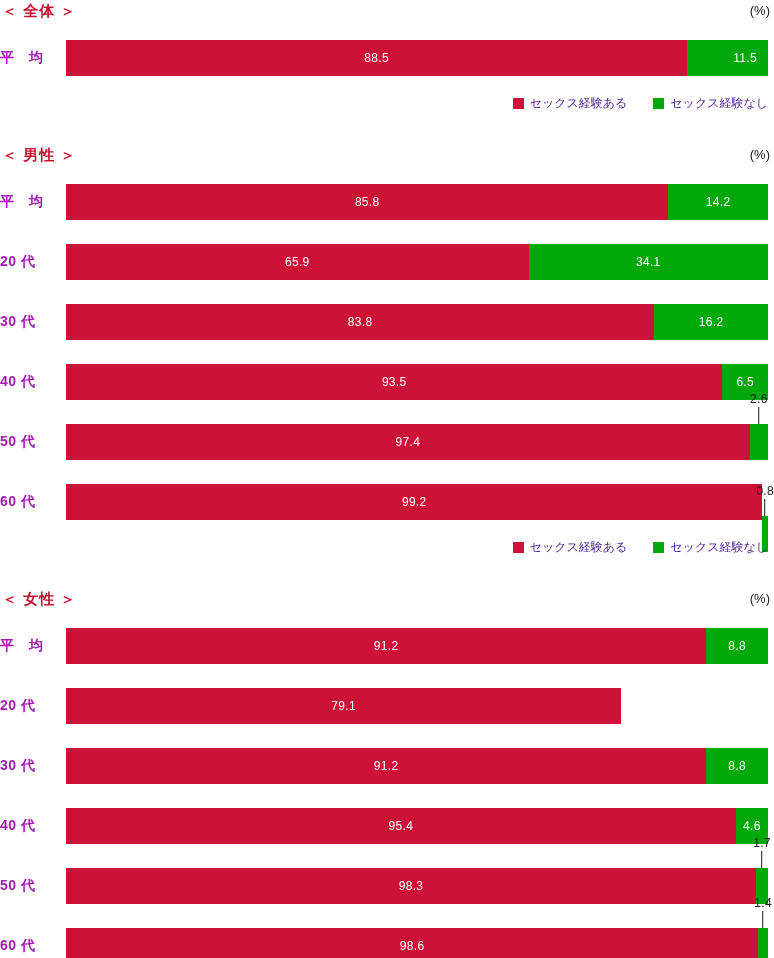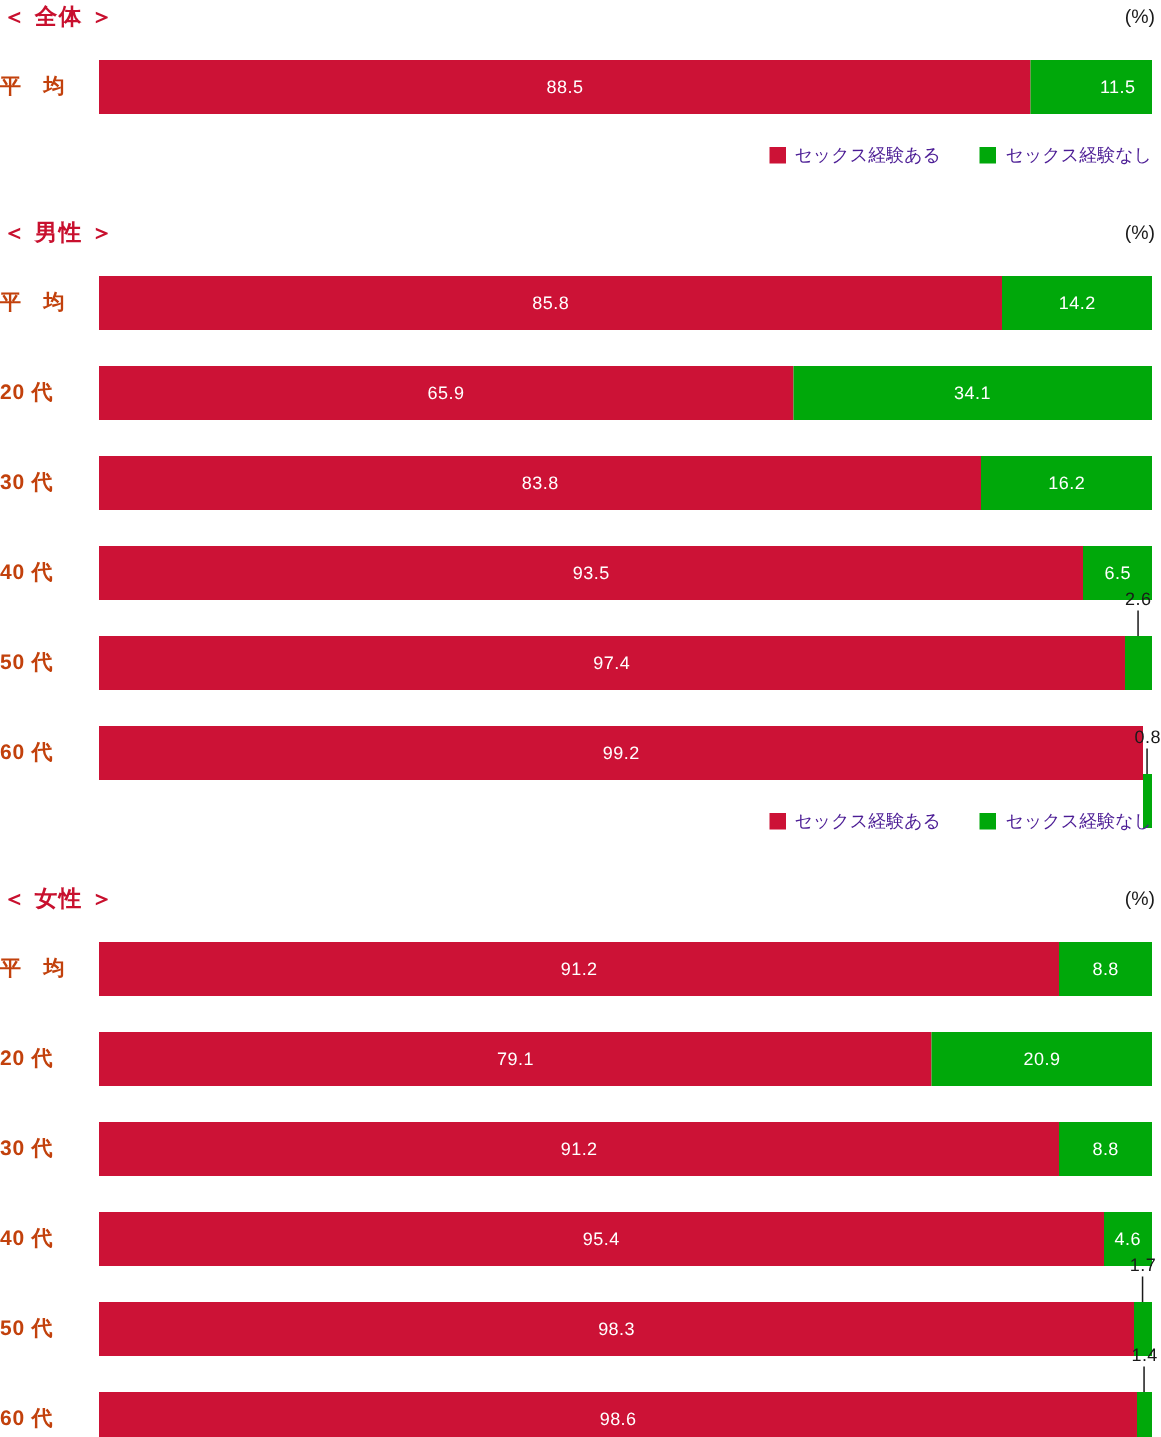--- a/index.html
+++ b/index.html
@@ -59,21 +59,21 @@
     position: absolute;
     left: 0;
     top: 0;
     width: 62px;
     height: 60px;
     display: flex;
     align-items: center;
     justify-content: flex-start;
     font-size: 14px;
     font-weight: bold;
-    color: #c2410c;
+    color: #a21caf;
     letter-spacing: 0.5px;
     white-space: nowrap;
   }
 
   .bar-track {
     position: absolute;
     left: 66px;
     right: 6px;
     top: 12px;
     height: 36px;
@@ -294,23 +294,20 @@
               <span class="seg-value-inside">8.8</span>
             </div>
           </div>
         </div>
         <div class="row">
           <div class="row-label">20 代</div>
           <div class="bar-track">
             <div class="seg seg-yes" style="width: 79.1%;">
               <span class="seg-value-inside">79.1</span>
             </div>
-            <div class="seg seg-no" style="width: 20.9%;">
-              <span class="seg-value-inside">20.9</span>
-            </div>
           </div>
         </div>
         <div class="row">
           <div class="row-label">30 代</div>
           <div class="bar-track">
             <div class="seg seg-yes" style="width: 91.2%;">
               <span class="seg-value-inside">91.2</span>
             </div>
             <div class="seg seg-no" style="width: 8.8%;">
               <span class="seg-value-inside">8.8</span>

